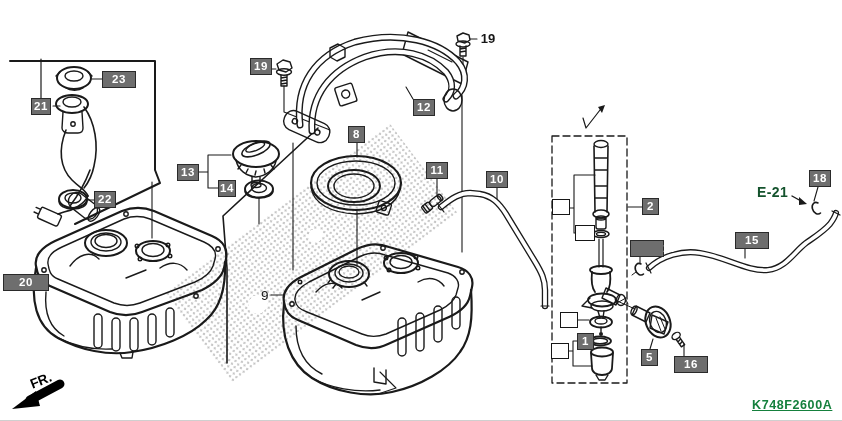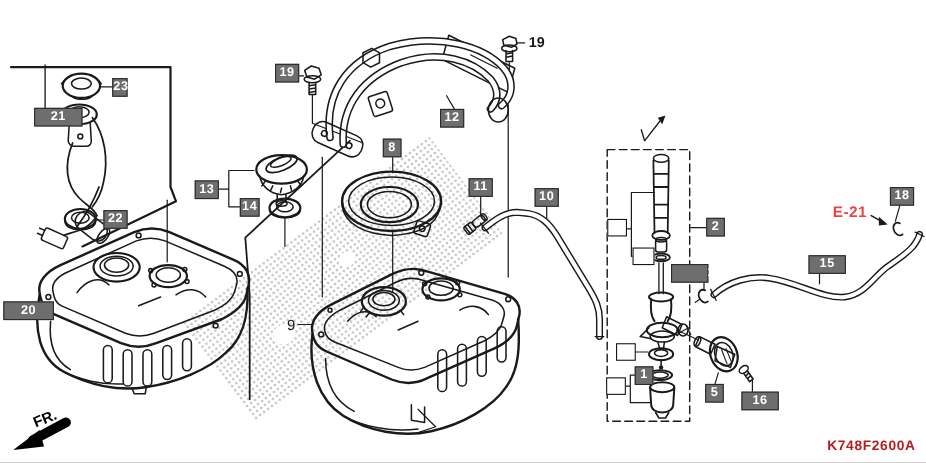--- a/index.html
+++ b/index.html
@@ -9,24 +9,24 @@
   
   .plabel{position:absolute;box-sizing:border-box;height:17px;
           background:#6e6e6e;border:1px solid #2a2a2a;color:#fff;
           font:600 11.5px/15px "Liberation Sans",sans-serif;text-align:center;
           letter-spacing:.5px;z-index:4;cursor:pointer;}
   .plabel.empty{background:#ffffff;border:1.6px solid #161616;height:16px;}
   .plabel.plain{background:transparent;border:none;color:#161616;
           font:700 13px/15px "Liberation Sans",sans-serif;letter-spacing:0;}
   .plabel.plain9{background:transparent;border:none;color:#161616;
           font:400 13.5px/15px "Liberation Sans",sans-serif;}
-  .ref-label{position:absolute;color:#ef4444;font:700 14px/14px "Liberation Sans",sans-serif;
+  .ref-label{position:absolute;color:#14532d;font:700 14px/14px "Liberation Sans",sans-serif;
           letter-spacing:.4px;z-index:4;}
-  .code-label{position:absolute;color:#b91c1c;font:700 12.5px/14px "Liberation Sans",sans-serif;
-          letter-spacing:.6px;z-index:4;}
+  .code-label{position:absolute;color:#15803d;font:700 12.5px/14px "Liberation Sans",sans-serif;
+          letter-spacing:.6px;z-index:4;text-decoration:underline;}
   .fr-wrap{position:absolute;left:30px;top:374px;transform:rotate(-22deg);
           color:#000;font:700 13.5px/13px "Liberation Sans",sans-serif;z-index:4;}
   
   #wm{position:absolute;left:170px;top:197px;width:282px;height:112px;
       transform:rotate(-37deg);z-index:1;opacity:.5;
       background-image:
         radial-gradient(circle 15px at 24% 58%, #ffffff 60%, rgba(255,255,255,0) 61%),
         radial-gradient(circle 11px at 55% 40%, #ffffff 60%, rgba(255,255,255,0) 61%),
         radial-gradient(circle, #8b8b8b 1.05px, rgba(0,0,0,0) 1.3px);
       background-size:100% 100%,100% 100%,4.5px 4.5px;}
@@ -313,33 +313,33 @@
       <path d="M-2,-2 V7 M2,-2 V7 M-2,1 L2,0 M-2,4 L2,3 M-2,7 L2,7"></path>
     </g>
 
     <g>
       <path d="M60,384 L30,400" stroke="#000" stroke-width="9"></path>
       <path d="M36,391 L12,409 L40,406 Z" fill="#000" stroke="none"></path>
     </g>
   </svg>
 
   <div id="labels">
-      <div class="plabel" style="left: 102px; top: 71px; width: 14px; text-align: center;">23</div>
-      <div class="plabel" style="left: 31px; top: 98px; width: 44px;">21</div>
+      <div class="plabel" style="left: 102px; top: 71px; width: 34px; text-align: center;">23</div>
+      <div class="plabel" style="left: 31px; top: 98px; width: 20px;">21</div>
       <div class="plabel" style="left: 94px; top: 191px; width: 22px;">22</div>
       <div class="plabel" style="left: 3px; top: 274px; width: 46px;">20</div>
       <div class="plabel" style="left: 177px; top: 164px; width: 22px;">13</div>
       <div class="plabel" style="left: 218px; top: 180px; width: 18px;">14</div>
       <div class="plabel" style="left: 250px; top: 58px; width: 22px;">19</div>
       <div class="plabel" style="left: 348px; top: 126px; width: 17px;">8</div>
-      <div class="plabel" style="left: 400px; top: 99px; width: 22px;">12</div>
+      <div class="plabel" style="left: 413px; top: 99px; width: 22px;">12</div>
       <div class="plabel" style="left: 426px; top: 162px; width: 22px;">11</div>
       <div class="plabel" style="left: 486px; top: 171px; width: 22px;">10</div>
       <div class="plabel" style="left: 642px; top: 198px; width: 17px;">2</div>
-      <div class="plabel" style="left: 610px; top: 240px; width: 22px; padding-left: 32px;">17</div>
+      <div class="plabel" style="left: 630px; top: 240px; width: 22px; padding-left: 32px;">17</div>
       <div class="plabel" style="left: 809px; top: 170px; width: 22px;">18</div>
       <div class="plabel" style="left: 735px; top: 232px; width: 34px;">15</div>
       <div class="plabel" style="left: 577px; top: 333px; width: 17px;">1</div>
       <div class="plabel" style="left: 641px; top: 349px; width: 17px;">5</div>
       <div class="plabel" style="left: 674px; top: 356px; width: 34px;">16</div>
       <div class="plabel empty" style="left: 552px; top: 199px; width: 18px;"></div>
       <div class="plabel empty" style="left: 575px; top: 225px; width: 20px;"></div>
       <div class="plabel empty" style="left: 560px; top: 312px; width: 18px;"></div>
       <div class="plabel empty" style="left: 551px; top: 343px; width: 18px;"></div>
       <div class="plabel plain" style="left: 478px; top: 31px; width: 20px;">19</div>

